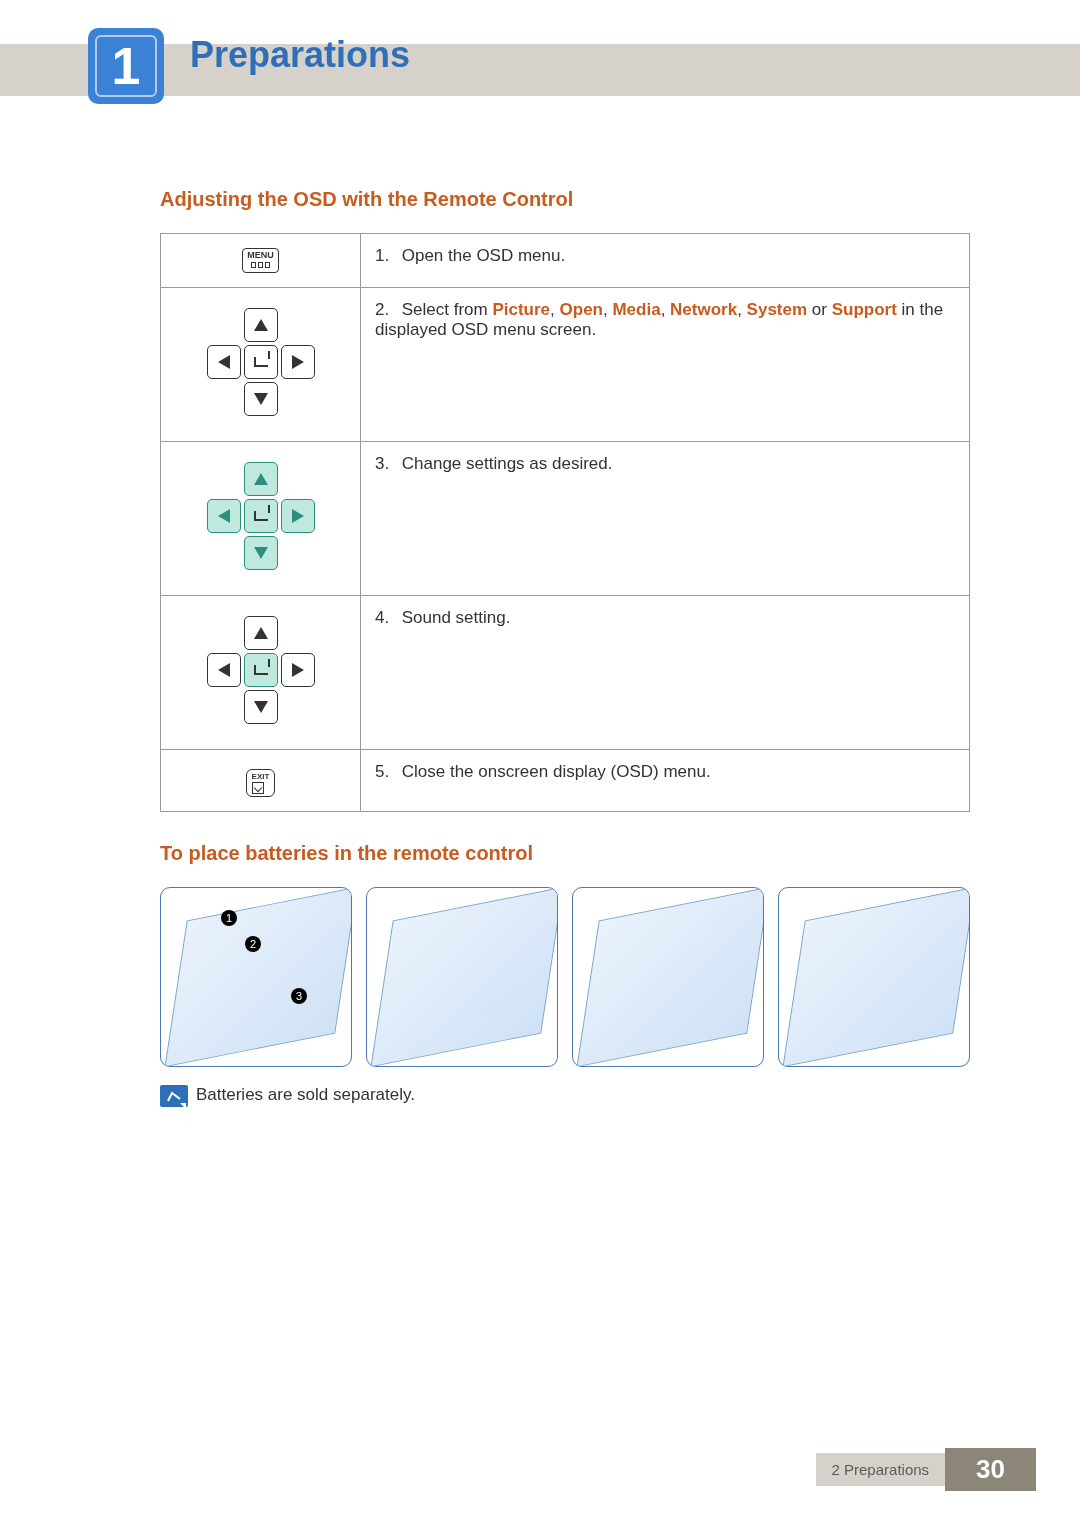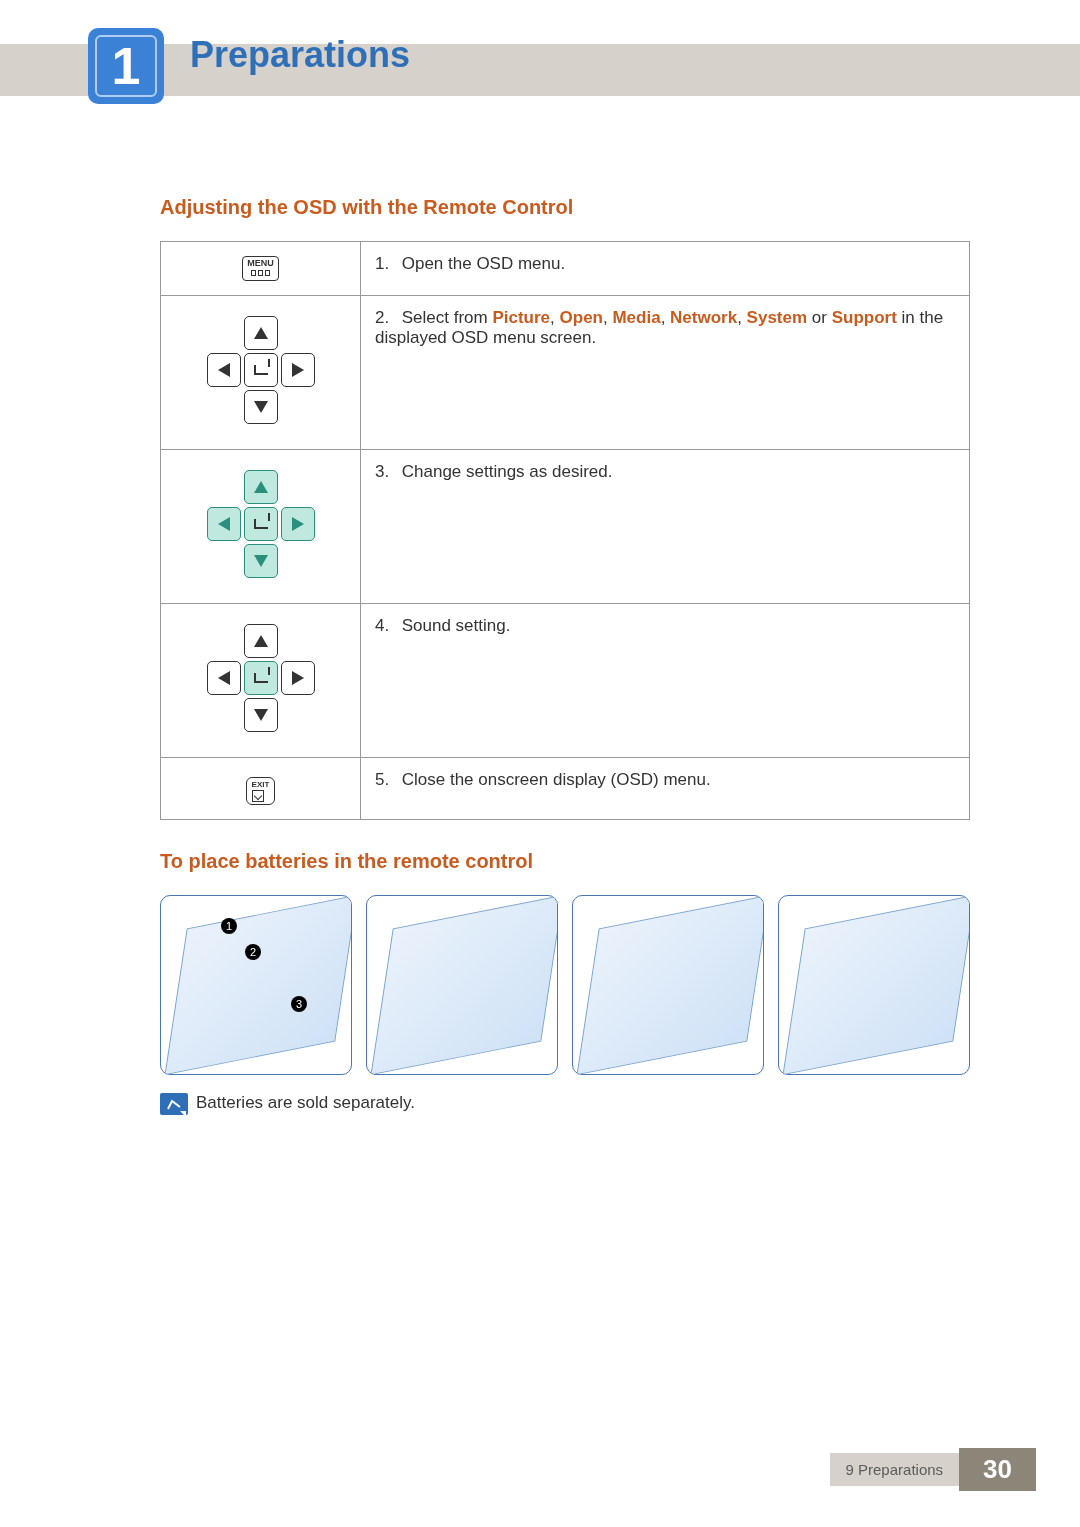--- a/index.html
+++ b/index.html
@@ -45,21 +45,21 @@
   .chapter-title {
     position: absolute;
     top: 34px;
     left: 190px;
     font-size: 36px;
     font-weight: 600;
     color: #2f6fb8;
   }
   .content {
     position: absolute;
-    top: 196px;
+    top: 188px;
     left: 160px;
     right: 110px;
   }
   .section-heading {
     color: #c95b1f;
     font-size: 20px;
     font-weight: 600;
     margin-bottom: 22px;
   }
   table.osd-table {
@@ -146,21 +146,21 @@
     background:#d6d2cb;
     color:#5c5c5c;
     font-size:15px;
     padding: 8px 16px;
   }
   .footer-page {
     background:#8b8678;
     color:#fff;
     font-size:26px;
     font-weight:700;
-    padding: 6px 24px;
+    padding: 6px 31px;
   }
   
   .dpad { display:inline-block; position:relative; width:120px; height:120px; }
   .dpad .btn { position:absolute; width:34px; height:34px; border:1.5px solid #333; background:#fff; border-radius:5px; display:flex;align-items:center;justify-content:center; }
   .dpad .up{ top:6px; left:43px;} .dpad .down{ bottom:6px; left:43px;}
   .dpad .left{ left:6px; top:43px;} .dpad .right{ right:6px; top:43px;}
   .dpad .mid{ top:43px; left:43px;}
   .dpad .arrow { width:0;height:0; }
   .arrow.up { border-left:7px solid transparent;border-right:7px solid transparent;border-bottom:12px solid #333;}
   .arrow.down { border-left:7px solid transparent;border-right:7px solid transparent;border-top:12px solid #333;}
@@ -339,15 +339,15 @@
       <svg width="16" height="14" viewBox="0 0 16 14">
           <path d="M2 12 L6 4 L14 10" stroke="#fff" stroke-width="2" fill="none"></path>
         </svg>
     </span>
     <span>Batteries are sold separately.</span>
   </div>
 
 </div>
 
 <div class="footer">
-  <span class="footer-label">9 Preparations</span>
+  <span class="footer-label">2 Preparations</span>
   <span class="footer-page">30</span>
 </div>
 
 </body></html>

